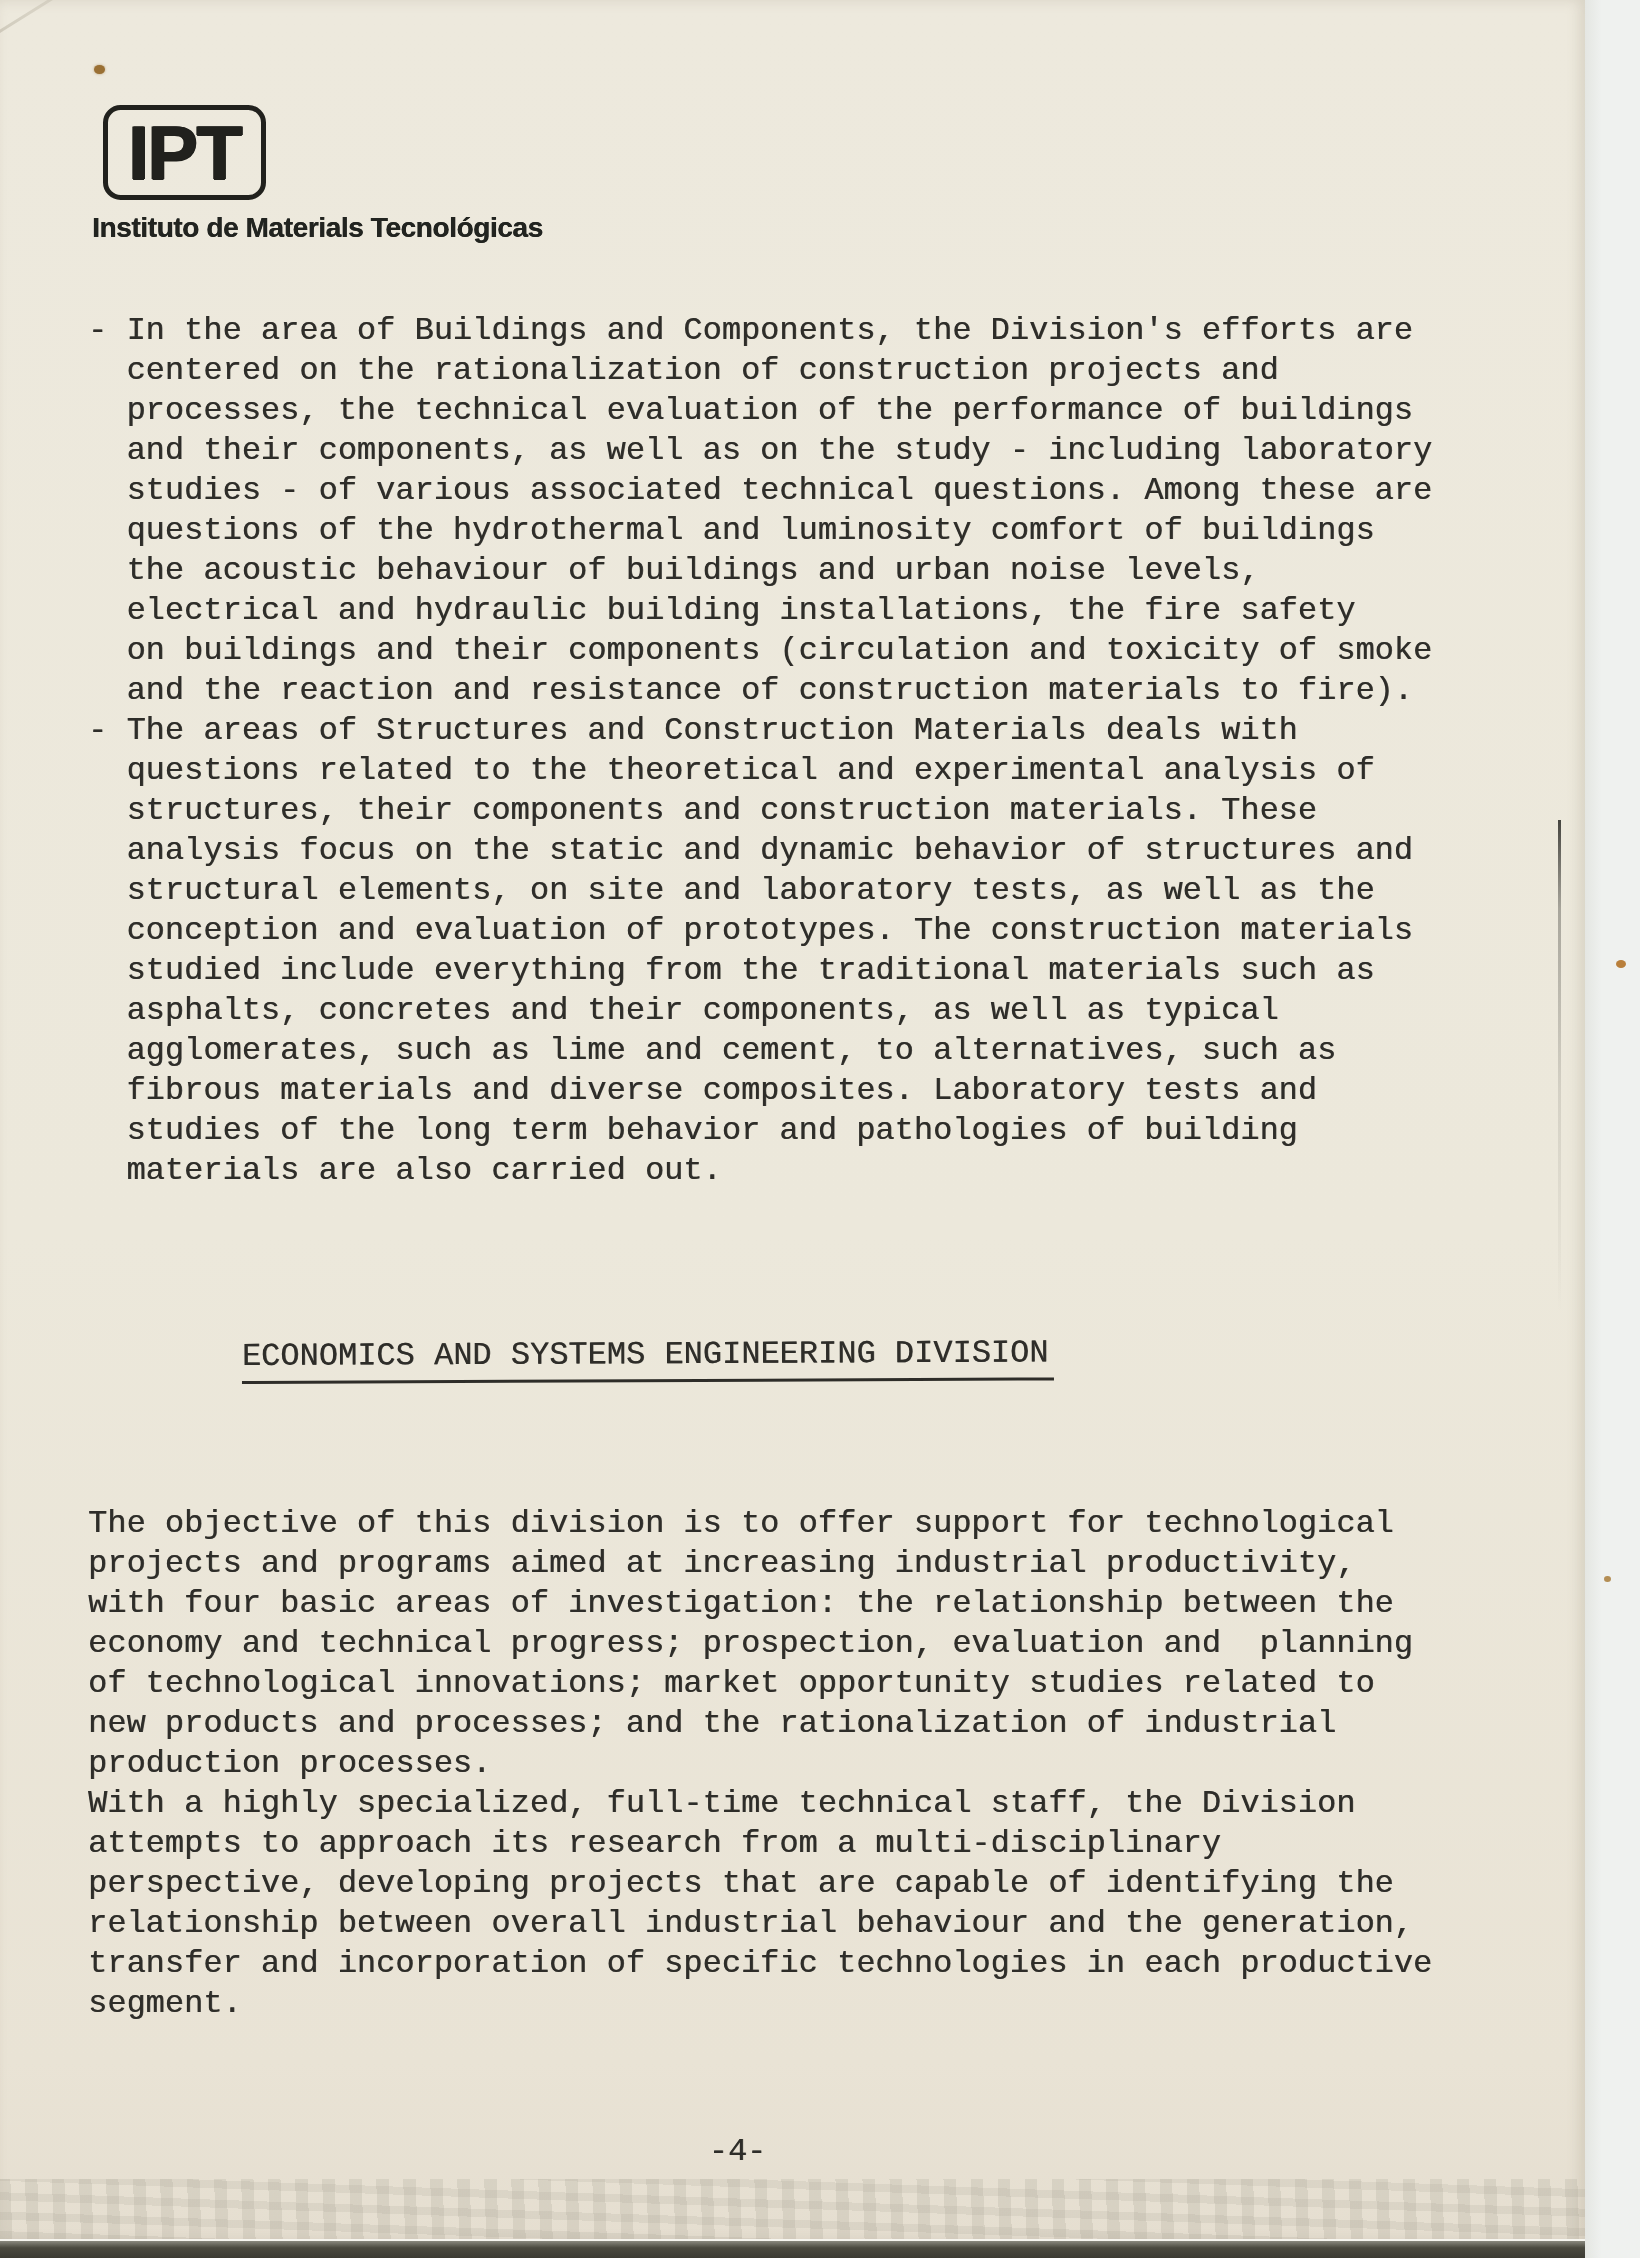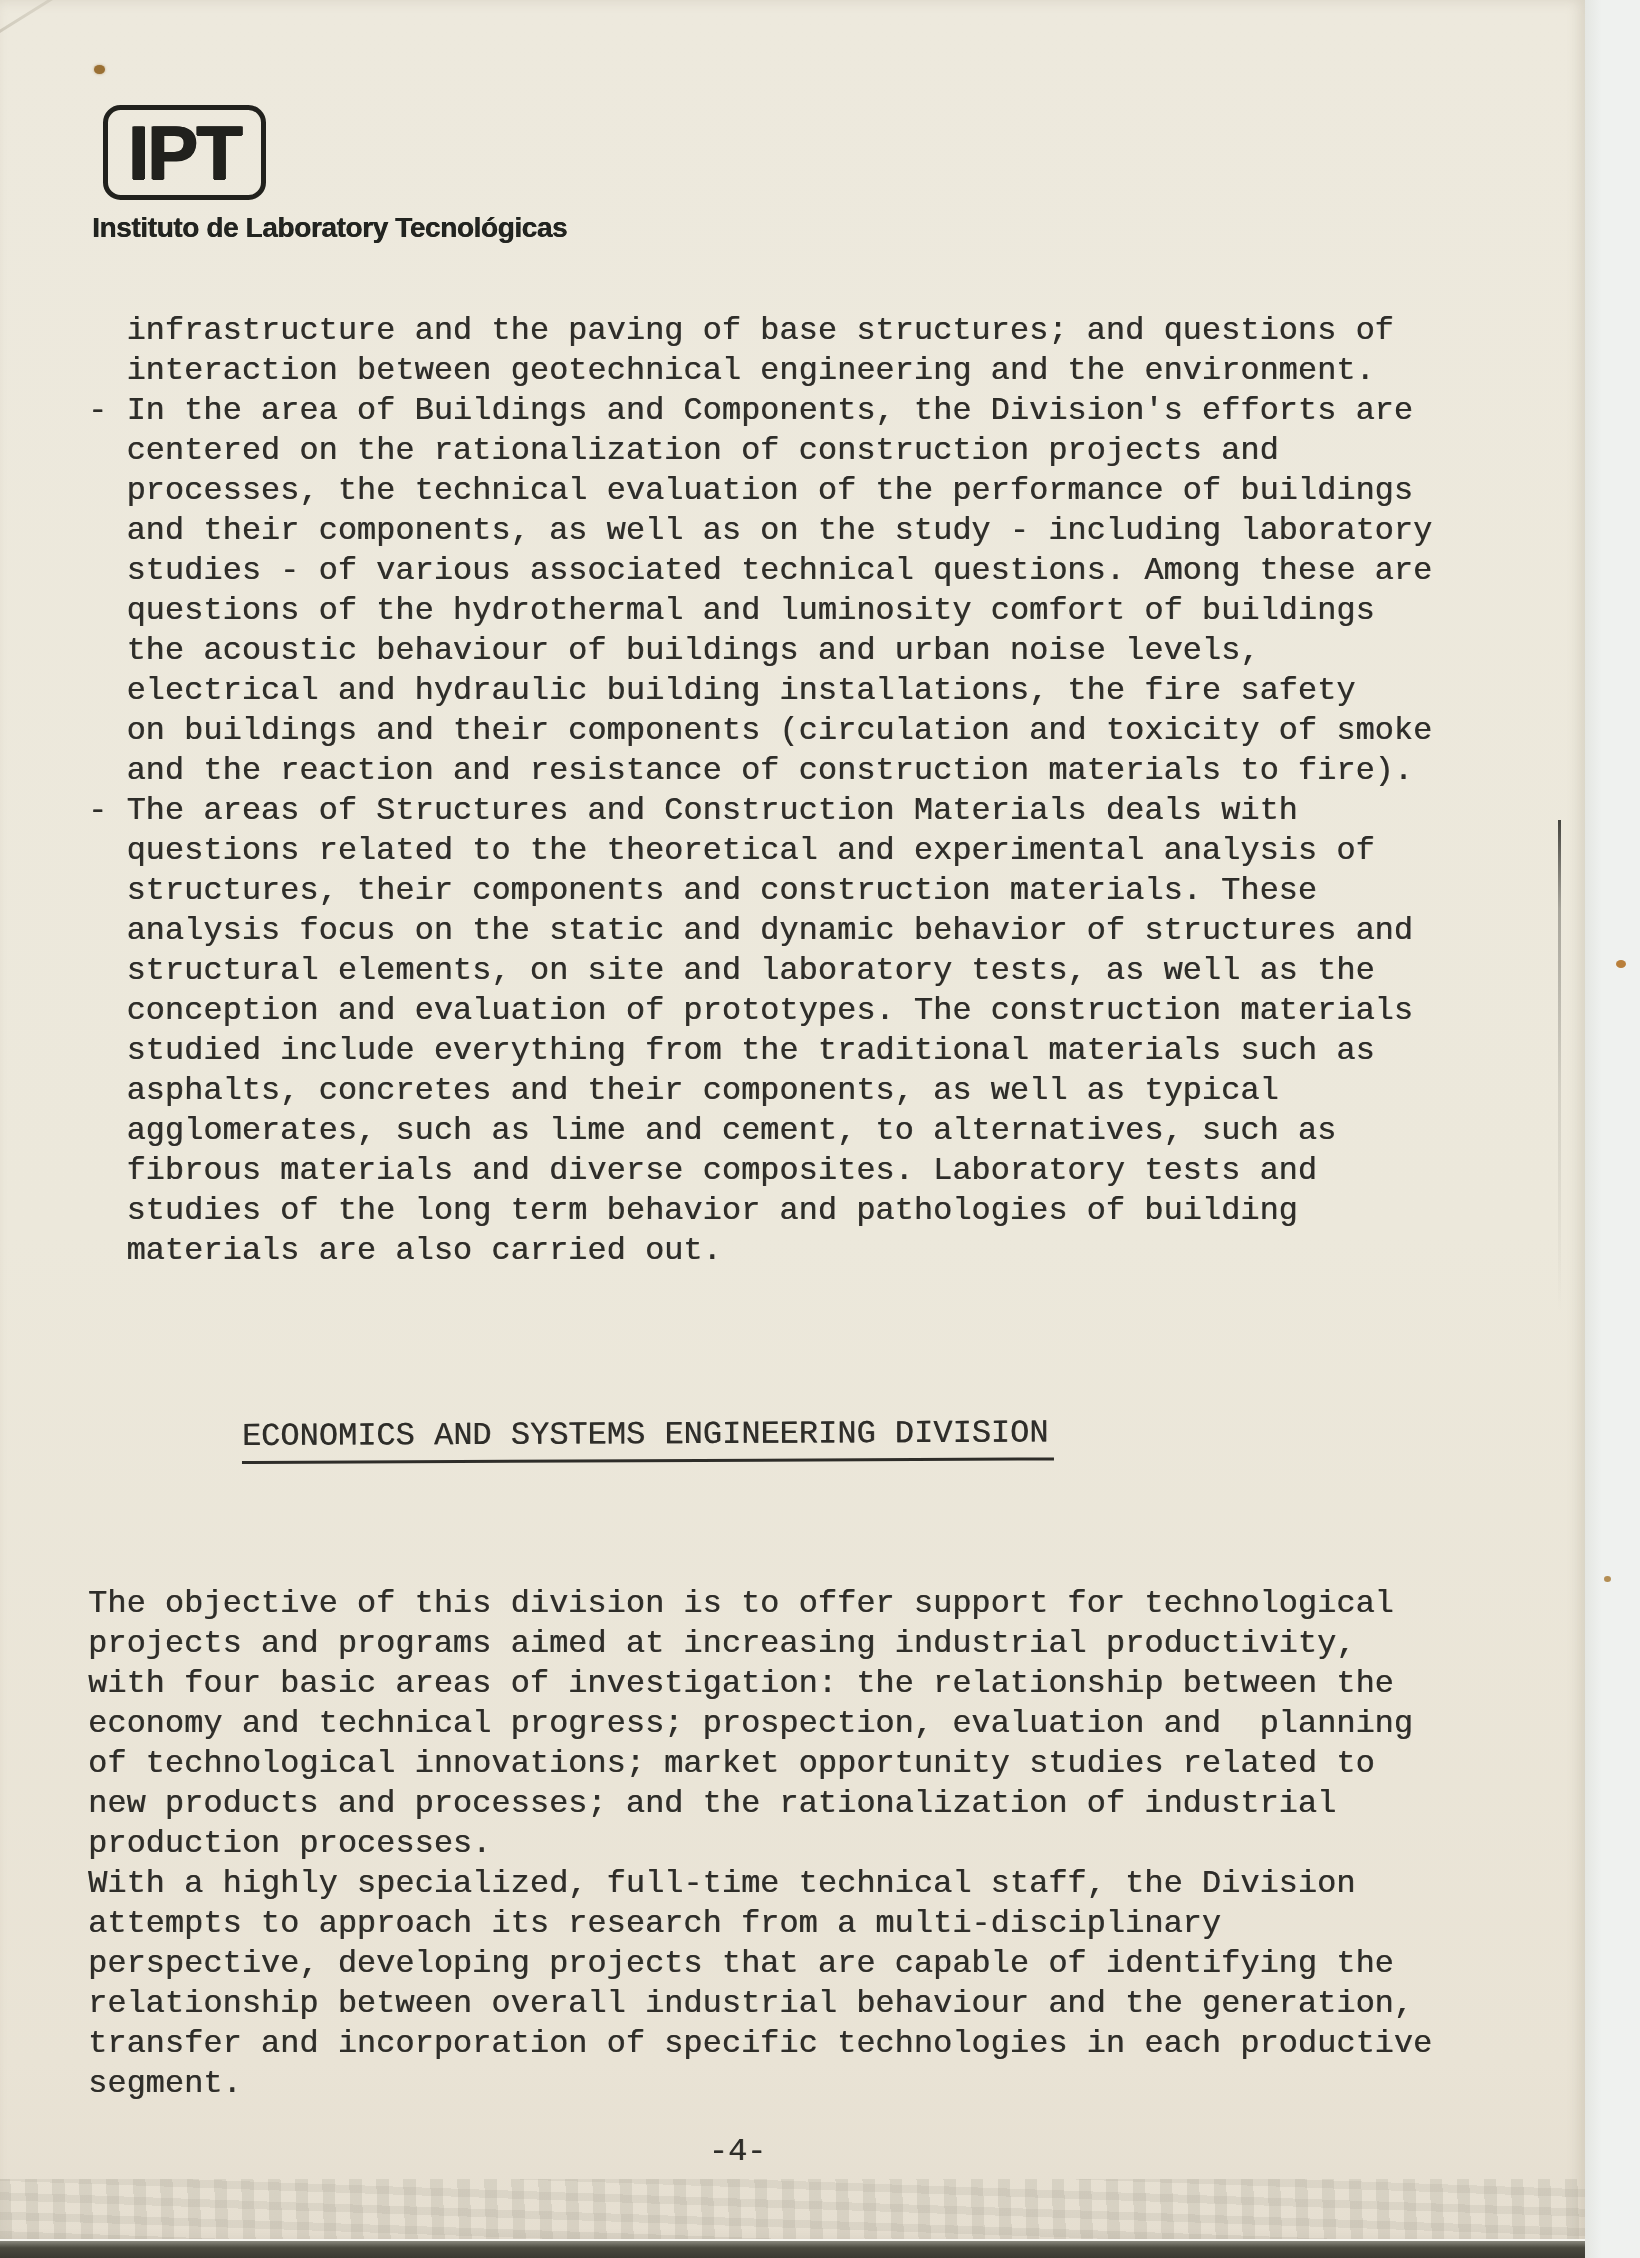--- a/index.html
+++ b/index.html
@@ -87,25 +87,23 @@
 
 <div class="scan">
 
   <div class="paper">
     <div class="corner-crease"></div>
     <div class="speck speck-1"></div>
 
     <div class="logo-box">
       <span class="logo-text">IPT</span>
     </div>
-    <div class="org-name">Instituto de Laboratory Tecnológicas</div>
+    <div class="org-name">Instituto de Materials Tecnológicas</div>
 
     <div class="typewritten">
-      <div class="tw-block">  infrastructure and the paving of base structures; and questions of
-  interaction between geotechnical engineering and the environment.</div>
       <div class="tw-block">- In the area of Buildings and Components, the Division's efforts are
   centered on the rationalization of construction projects and
   processes, the technical evaluation of the performance of buildings
   and their components, as well as on the study - including laboratory
   studies - of various associated technical questions. Among these are
   questions of the hydrothermal and luminosity comfort of buildings
   the acoustic behaviour of buildings and urban noise levels,
   electrical and hydraulic building installations, the fire safety
   on buildings and their components (circulation and toxicity of smoke
   and the reaction and resistance of construction materials to fire).</div>

